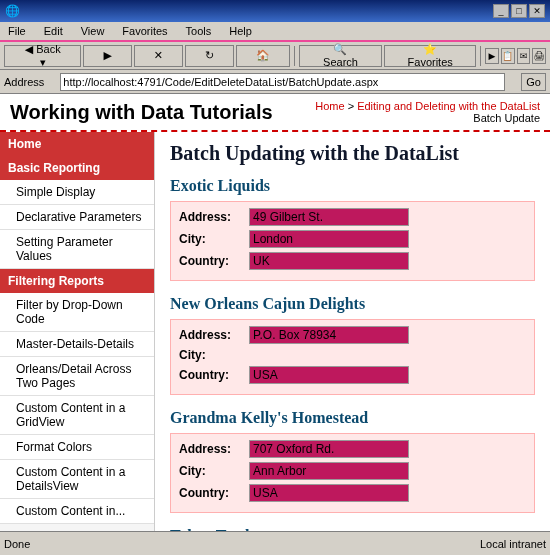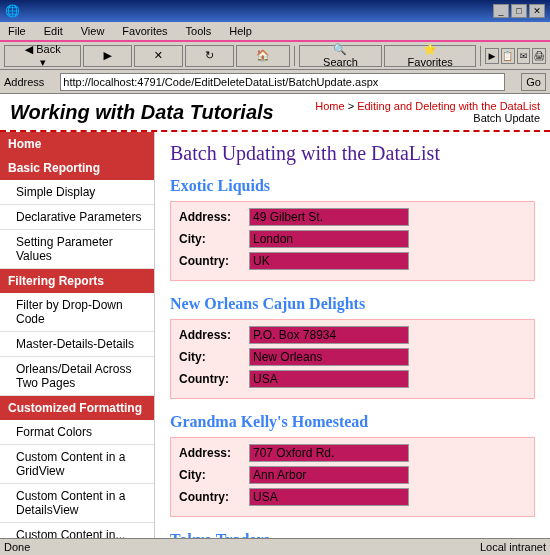--- a/index.html
+++ b/index.html
@@ -146,21 +146,20 @@
       padding: 6px 10px;
       border-bottom: 2px dashed #cc0000;
       display: flex;
       align-items: center;
       justify-content: space-between;
     }
     .site-title {
       font-size: 20px;
       font-weight: bold;
       color: #000;
-      font-style: italic;
     }
     .breadcrumb {
       text-align: right;
       font-size: 11px;
     }
     .breadcrumb a {
       color: #cc0000;
       text-decoration: none;
     }
 
@@ -205,34 +204,34 @@
     
     .content {
       flex: 1;
       padding: 10px 15px;
       overflow-y: auto;
       background: white;
     }
 
     .content-title {
       font-size: 20px;
-      font-weight: normal;
-      color: #4c1d95;
+      font-weight: bold;
+      color: #0f172a;
       margin-bottom: 12px;
       font-family: Georgia, serif;
     }
 
     
     .supplier-block {
       margin-bottom: 14px;
     }
     .supplier-name {
       font-size: 16px;
       font-weight: bold;
-      color: #3b82f6;
+      color: #0c4a6e;
       margin-bottom: 6px;
       font-family: Georgia, serif;
     }
     .supplier-form {
       background: #ffe8e8;
       border: 1px solid #ffb0b0;
       padding: 6px 8px;
       font-size: 12px;
     }
     .field-row {
@@ -250,21 +249,21 @@
       border: 1px solid #999;
       padding: 1px 3px;
       font-size: 12px;
       width: 160px;
       background: #be185d;
     }
 
     
     .status-bar {
       background: #d4d0c8;
-      height: 17px;
+      height: 24px;
       border-top: 1px solid #808080;
       display: flex;
       align-items: center;
       padding: 0 4px;
       font-size: 11px;
       justify-content: space-between;
     }
     .status-zone {
       font-size: 11px;
     }
@@ -344,23 +343,22 @@
     <div class="sidebar">
       <div class="sidebar-section">Home</div>
       <div class="sidebar-section">Basic Reporting</div>
       <div class="sidebar-item-indent">Simple Display</div>
       <div class="sidebar-item-indent">Declarative Parameters</div>
       <div class="sidebar-item-indent">Setting Parameter Values</div>
       <div class="sidebar-section">Filtering Reports</div>
       <div class="sidebar-item-indent">Filter by Drop-Down Code</div>
       <div class="sidebar-item-indent">Master-Details-Details</div>
       <div class="sidebar-item-indent">Orleans/Detail Across Two Pages</div>
-      <div class="sidebar-active">Customized Formatting</div>
+      <div class="sidebar-item-indent">Custom Content in a GridView</div>
       <div class="sidebar-item-indent">Format Colors</div>
-      <div class="sidebar-item-indent">Custom Content in a GridView</div>
       <div class="sidebar-item-indent">Custom Content in a DetailsView</div>
       <div class="sidebar-item-indent">Custom Content in...</div>
     </div>
 
     <div class="content">
       <div class="content-title">Batch Updating with the DataList</div>
 
       <div class="supplier-block">
         <div class="supplier-name">Exotic Liquids</div>
         <div class="supplier-form">
@@ -381,21 +379,20 @@
 
       <div class="supplier-block">
         <div class="supplier-name">New Orleans Cajun Delights</div>
         <div class="supplier-form">
           <div class="field-row">
             <span class="field-label">Address:</span>
             <input class="field-input" type="text" value="P.O. Box 78934" style="">
           </div>
           <div class="field-row">
             <span class="field-label">City:</span>
-            <input class="field-input" type="text" value="New Orleans" style="">
           </div>
           <div class="field-row">
             <span class="field-label">Country:</span>
             <input class="field-input" type="text" value="USA" style="">
           </div>
         </div>
       </div>
 
       <div class="supplier-block">
         <div class="supplier-name">Grandma Kelly's Homestead</div>

